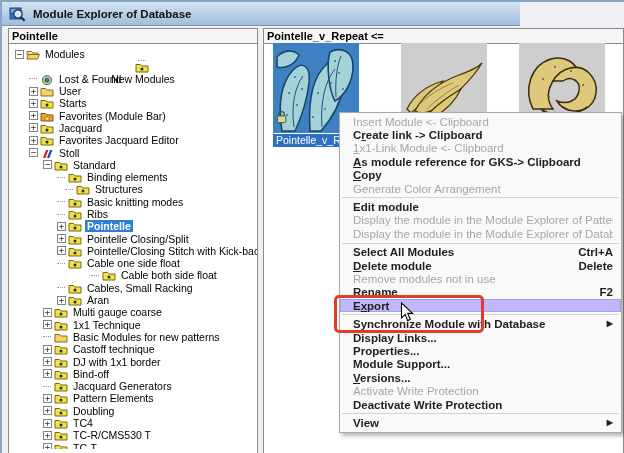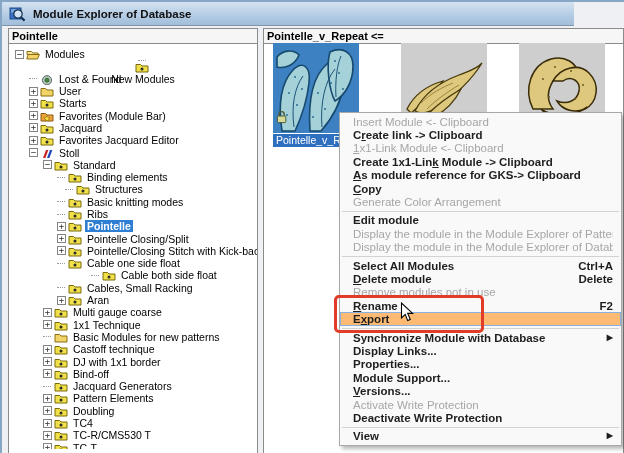--- a/index.html
+++ b/index.html
@@ -4,21 +4,21 @@
 <style>
   html,body{margin:0;padding:0;background:#dfe4ea;}
   *{box-sizing:border-box;}
   .window{
     position:relative;width:624px;height:453px;overflow:hidden;
     border-left:2px solid #87a5c4;border-top:2px solid #87a5c4;
     background:#eef0f3;
     font-family:"Liberation Sans",sans-serif;
   }
   .titlebar{
-    position:absolute;left:0;top:0;width:572px;height:24px;
+    position:absolute;left:0;top:0;width:518px;height:24px;
     background:linear-gradient(#d4e2f0,#aec8e2 70%,#a3bed9);
     border-bottom:1px solid #7e95ac;
     display:flex;align-items:center;padding-left:7px;gap:7px;
   }
   .titlebar .title{font-size:11.5px;font-weight:700;color:#111;}
   .client-bg{position:absolute;left:0;top:25px;width:622px;height:428px;background:#eef0f3;}
   .panel{position:absolute;background:#fff;border:1px solid #8b8b8b;}
   .panel-header{
     height:15px;background:#f6f6f6;border-bottom:1px solid #8b8b8b;
     font-size:11px;font-weight:700;color:#000;padding:1px 3px 0 3px;
@@ -60,21 +60,21 @@
   }
   .menu-item{
     height:13.4px;display:flex;align-items:center;
     padding:0 8px 0 13px;font-size:11.5px;font-weight:600;color:#1e1e1e;
     white-space:nowrap;
   }
   .menu-item .label{flex:1;overflow:hidden;}
   .menu-item .shortcut{margin-left:8px;}
   .menu-item .arrow{margin-left:8px;font-size:8px;line-height:8px;}
   .menu-item.disabled{color:#a6a6a6;font-weight:400;}
-  .menu-item.highlighted{background:#fdba74;box-shadow:inset 0 0 0 1px #8ab0dd;}
+  .menu-item.highlighted{background:#c4b5fd;box-shadow:inset 0 0 0 1px #8ab0dd;}
   .menu-sep{border-top:1px solid #d2d2d2;margin:2px 2px;height:0;}
   u{text-decoration:underline;}
 
   .red-box{
     position:absolute;left:332px;top:293px;width:150px;height:38px;
     border:3px solid #e23b27;border-radius:5px;z-index:30;
   }
   .cursor{position:absolute;left:398px;top:300px;z-index:40;}
   svg{display:block;}
   .hidden-defs{position:absolute;width:0;height:0;}
@@ -443,23 +443,20 @@
       <div class="menu-item disabled">
         <span class="label">Insert Module &lt;- Clipboard</span>
       </div>
       <div class="menu-item">
         <span class="label">C<u>r</u>eate link -&gt; Clipboard</span>
       </div>
       <div class="menu-item disabled">
         <span class="label"><u>1</u>x1-Link Module &lt;- Clipboard</span>
       </div>
       <div class="menu-item">
-        <span class="label">Create 1x1-Lin<u>k</u> Module -&gt; Clipboard</span>
-      </div>
-      <div class="menu-item">
         <span class="label"><u>A</u>s module reference for GKS-&gt; Clipboard</span>
       </div>
       <div class="menu-item">
         <span class="label"><u>C</u>opy</span>
       </div>
       <div class="menu-item disabled">
         <span class="label">Generate Color Arrangement</span>
       </div>
       <div class="menu-sep"></div>
       <div class="menu-item">

